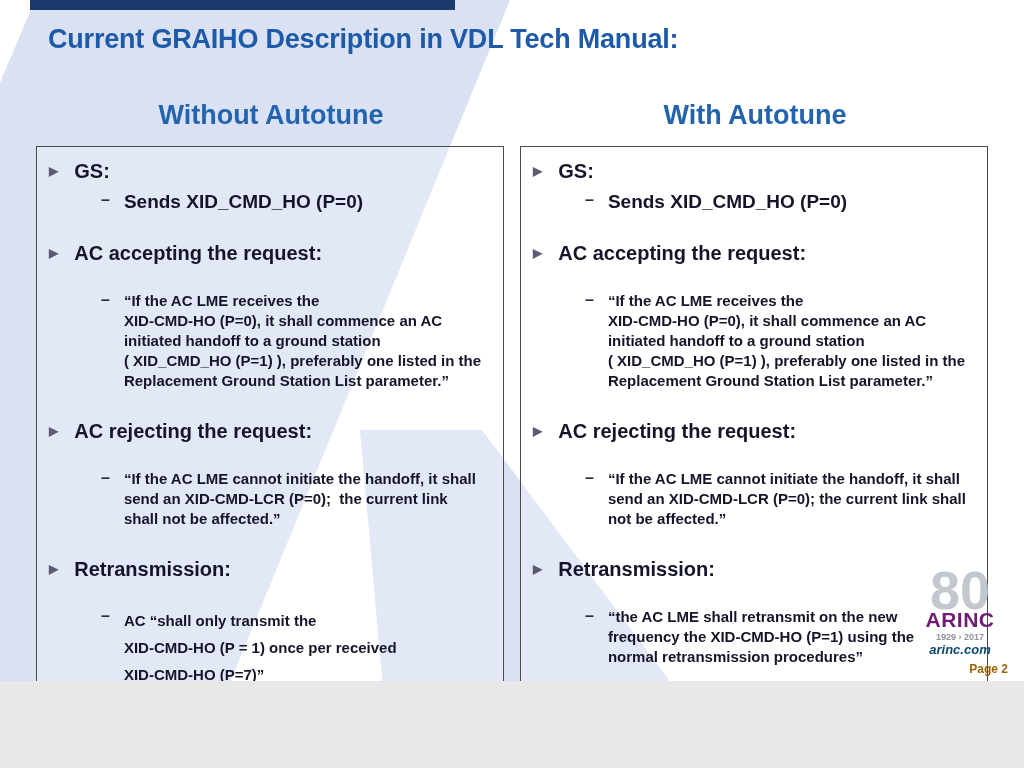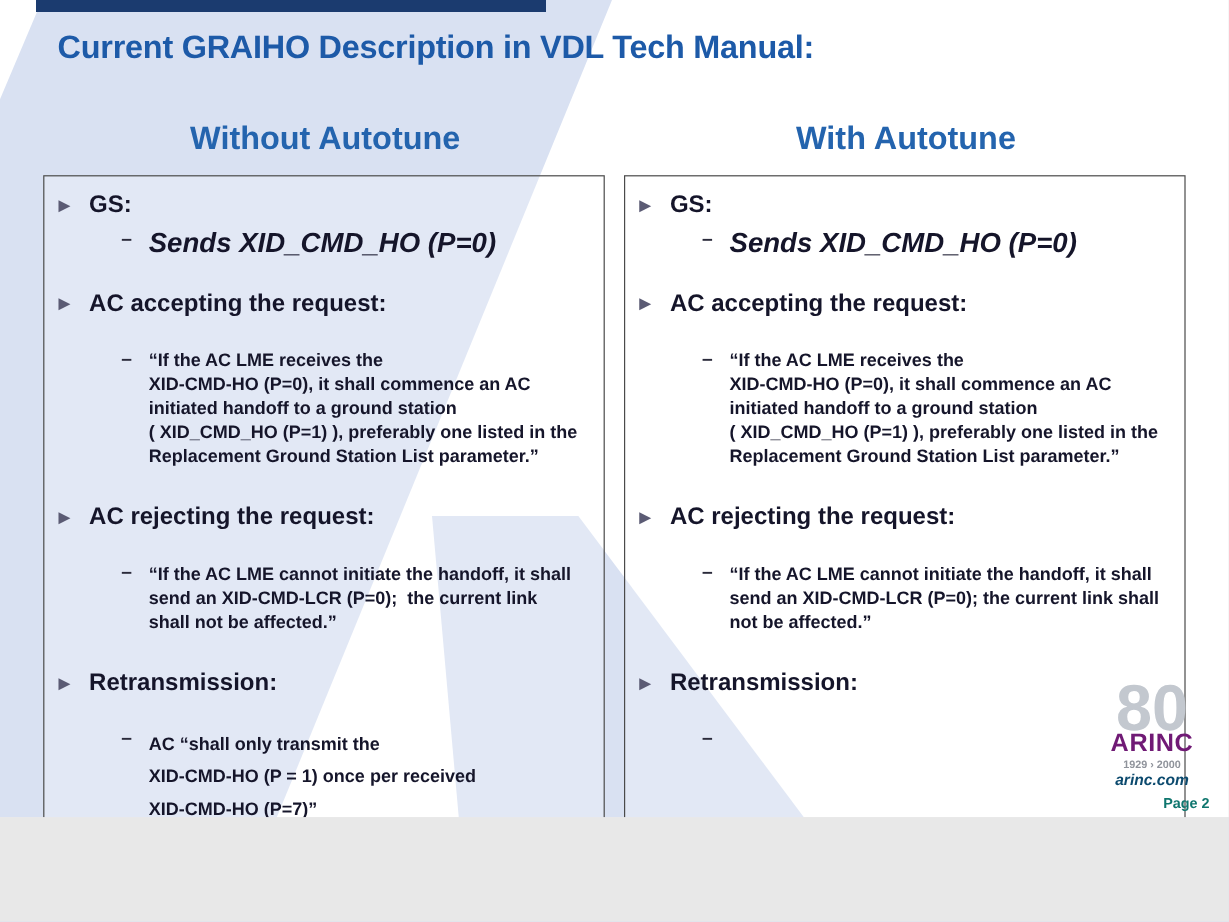--- a/index.html
+++ b/index.html
@@ -34,30 +34,30 @@
 
   .heading-row { display:flex; gap:16px; margin-top:28px; font-weight:bold; color:#15152a; }
   .s0 .heading-row { margin-top:2px; }
   .tri { font-size:12px; color:#5b5b74; margin-top:5px; flex:0 0 auto; }
   .h-text { font-size:20px; line-height:24px; }
 
   .item-row { display:flex; gap:14px; margin-top:26px; margin-left:52px; font-weight:bold; color:#15152a; }
   .s0 .item-row { margin-top:8px; }
   .dash { font-size:16px; flex:0 0 auto; color:#2a2a3a; }
   .i-text { font-size:15px; line-height:20px; white-space:pre-wrap; }
-  .big .i-text { font-size:23px; line-height:22px;font-style:italic; }
+  .big .i-text { font-size:19px; line-height:22px; }
   .spread .i-text { line-height:27px; }
 
   .logo { position:absolute; right:16px; bottom:24px; width:96px; text-align:center; }
   .logo-80 { font-size:54px; font-weight:bold; color:#c3c8cf; line-height:44px; }
   .logo-name { font-size:21px; font-weight:bold; color:#701a75; letter-spacing:0.5px; margin-top:-4px; }
   .logo-years { font-size:9px; font-weight:bold; color:#8f939b; }
   .logo-site { font-size:13px; font-weight:bold; font-style:italic; color:#0c4a6e; }
 
-  .page { position:absolute; right:16px; bottom:5px; font-size:12px; font-weight:bold; color:#0f766e; }
+  .page { position:absolute; right:16px; bottom:5px; font-size:12px; font-weight:bold; color:#a16207; }
 </style>
 </head>
 <body>
 
 <div class="slide">
   <div class="band band-a"></div>
   <div class="band band-b"></div>
   <div class="top-strip"></div>
 
   <h1 class="title">Current GRAIHO Description in VDL Tech Manual:</h1>
@@ -153,25 +153,28 @@
 not be affected.”</span>
       </div>
     </div>
     <div class="section s3">
       <div class="heading-row">
         <span class="tri">▶</span>
         <span class="h-text">Retransmission:</span>
       </div>
       <div class="item-row">
         <span class="dash">–</span>
+        <span class="i-text">“the AC LME shall retransmit on the new
+frequency the XID-CMD-HO (P=1) using the
+normal retransmission procedures”</span>
       </div>
     </div>
   </div>
 
   <div class="logo">
     <div class="logo-80">80</div>
     <div class="logo-name">ARINC</div>
-    <div class="logo-years">1929 › 2000</div>
+    <div class="logo-years">1929 › 2017</div>
     <div class="logo-site">arinc.com</div>
   </div>
 
   <div class="page">Page 2</div>
 </div>
 
 </body></html>

